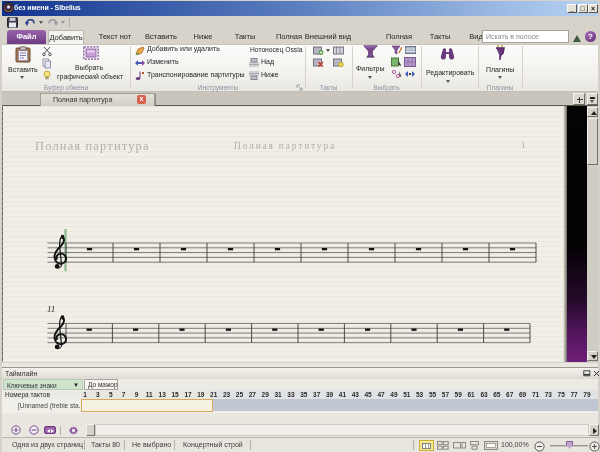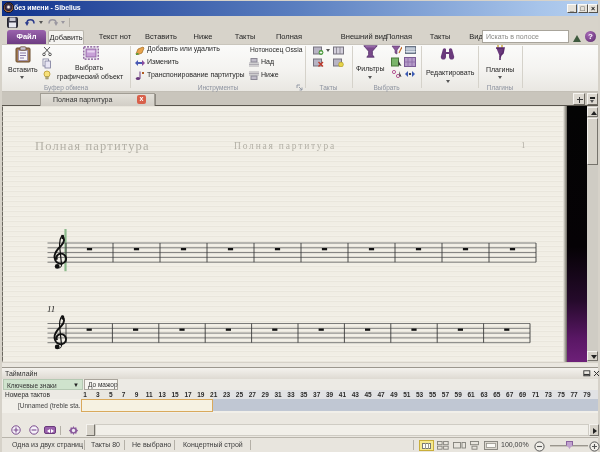--- a/index.html
+++ b/index.html
@@ -120,21 +120,21 @@
   <div class="abs" style="left:69px; top:18px; width:1px; height:9px; background:#b4b0a7;"></div>
 
   <div id="tabrow" class="abs"></div>
   <div id="tab-file" class="rtab abs">Файл</div>
   <div id="tab-home" class="rtab abs">Добавить</div>
   <div class="rtab abs" style="left:95px; width:40px;">Текст нот</div>
   <div class="rtab abs" style="left:141px; width:40px;">Вставить</div>
   <div class="rtab abs" style="left:187px; width:32px;">Ниже</div>
   <div class="rtab abs" style="left:228px; width:34px;">Такты</div>
   <div class="rtab abs" style="left:272px; width:34px;">Полная</div>
-  <div class="rtab abs" style="left:336px; width:56px;">Внешний вид</div>
+  <div class="rtab abs" style="left:300px; width:56px;">Внешний вид</div>
   <div class="rtab abs" style="left:382px; width:34px;">Полная</div>
   <div class="rtab abs" style="left:424px; width:32px;">Такты</div>
   <div class="rtab abs" style="left:464px; width:24px;">Вид</div>
   <div id="searchbox" class="abs">Искать в полосе</div>
   <div class="abs" style="left:49px; top:43px; width:34px; height:2px; background:#f7f6f4;"></div>
   <div class="abs" style="left:573px; top:35px; width:0; height:0; border-left:4.5px solid transparent; border-right:4.5px solid transparent; border-bottom:7px solid #3e5a3e;"></div>
   <div class="abs" style="left:585px; top:31px; width:11px; height:11px; border-radius:50%; background:radial-gradient(circle at 35% 30%, #a86ab8, #5a2a6c); color:#fff; font-size:8px; font-weight:bold; text-align:center; line-height:11px;">?</div>
 
   <div id="ribbon" class="abs"></div>
 

